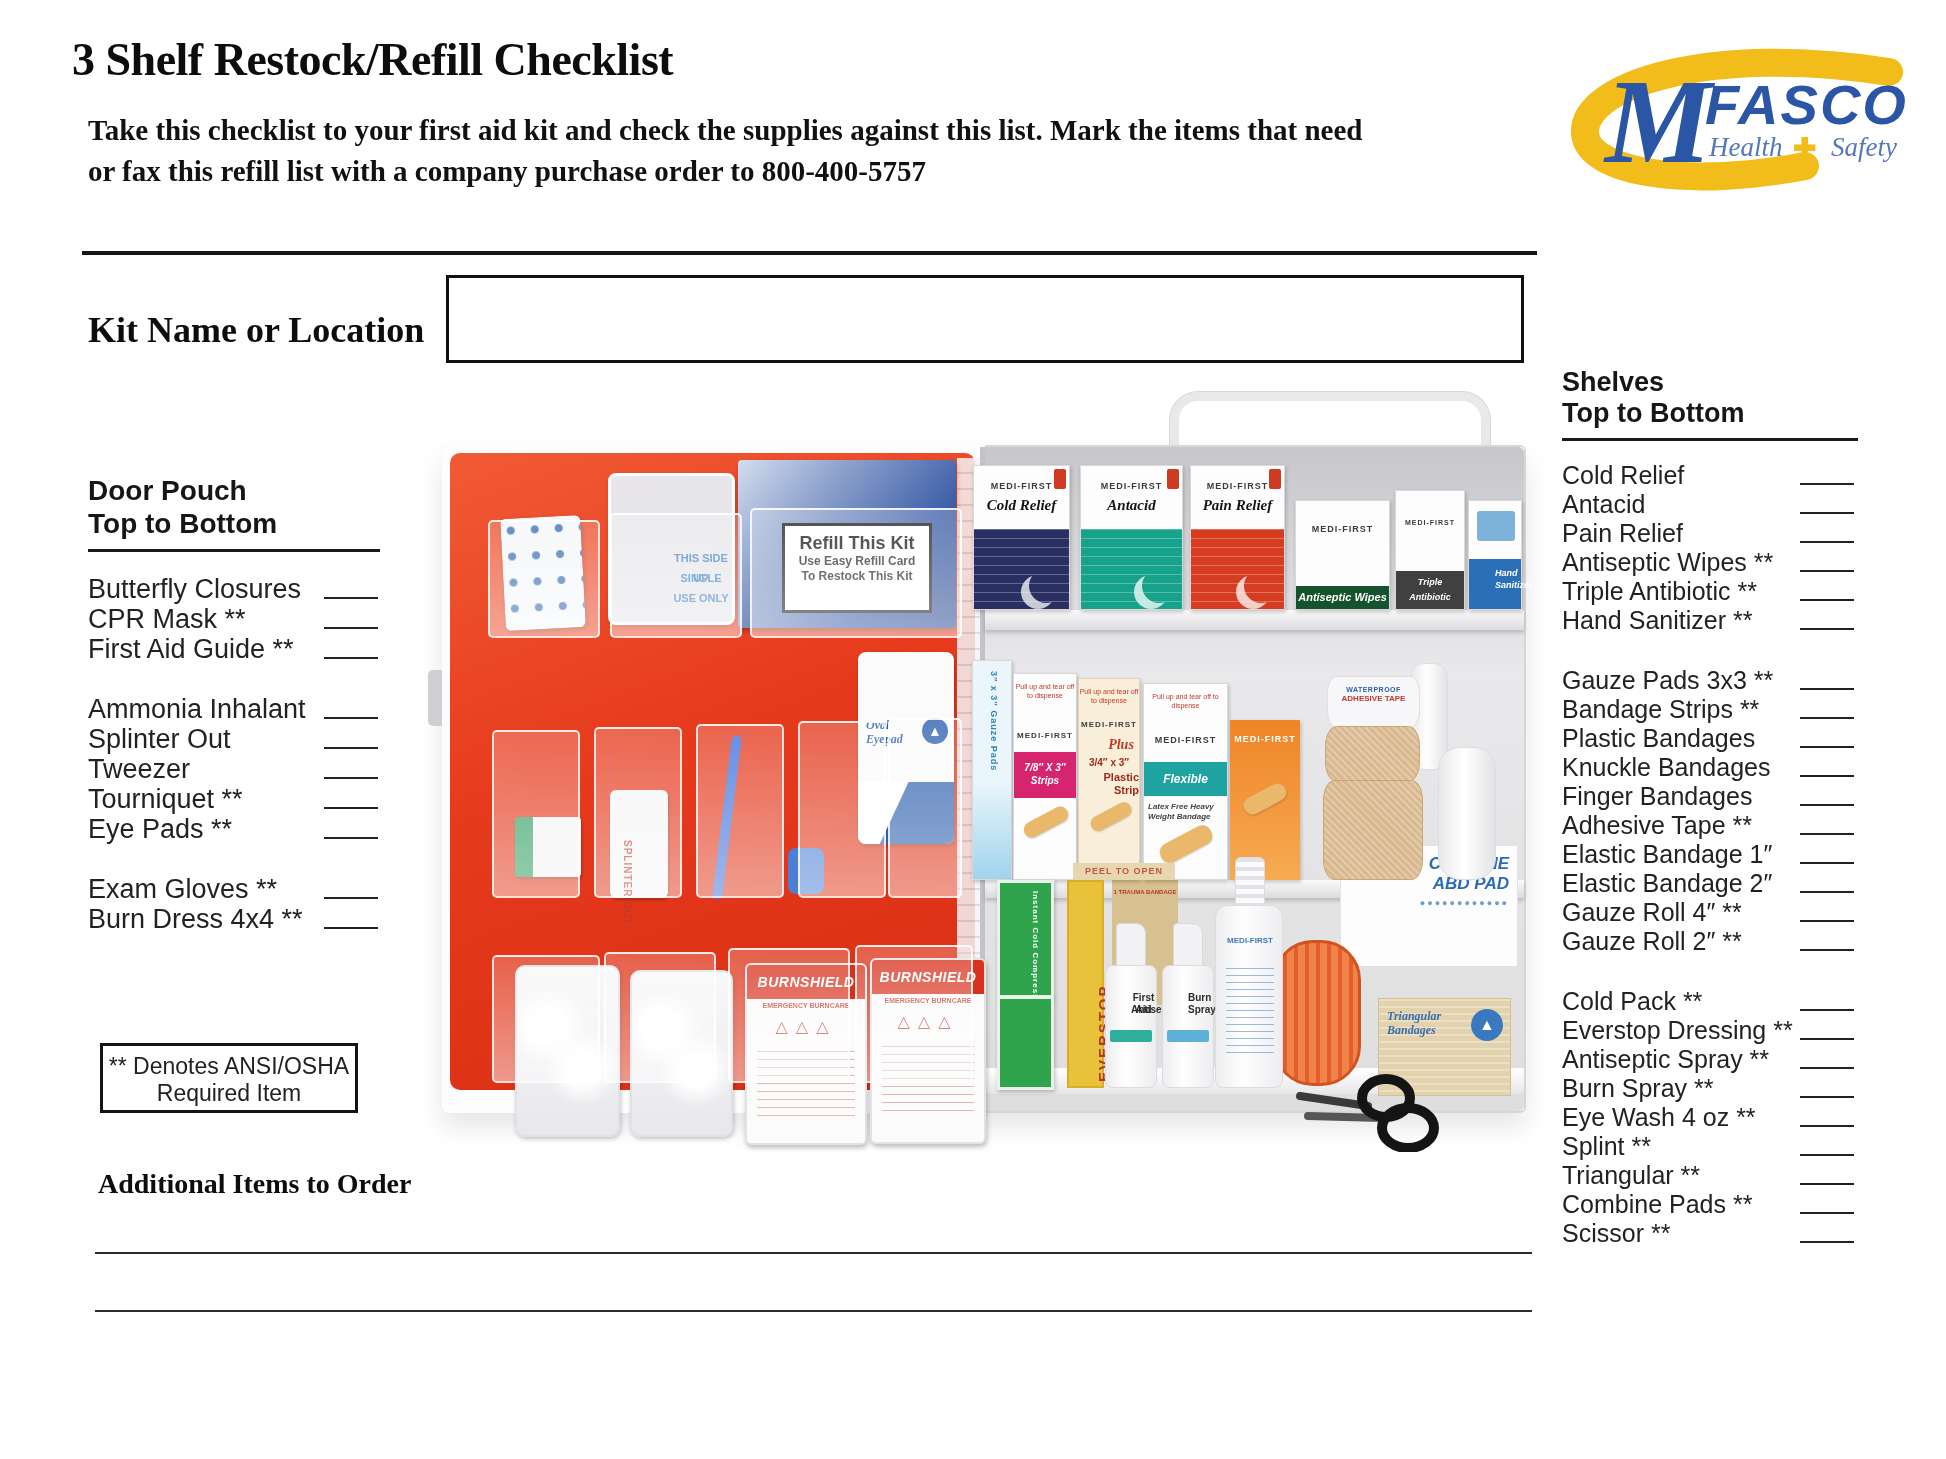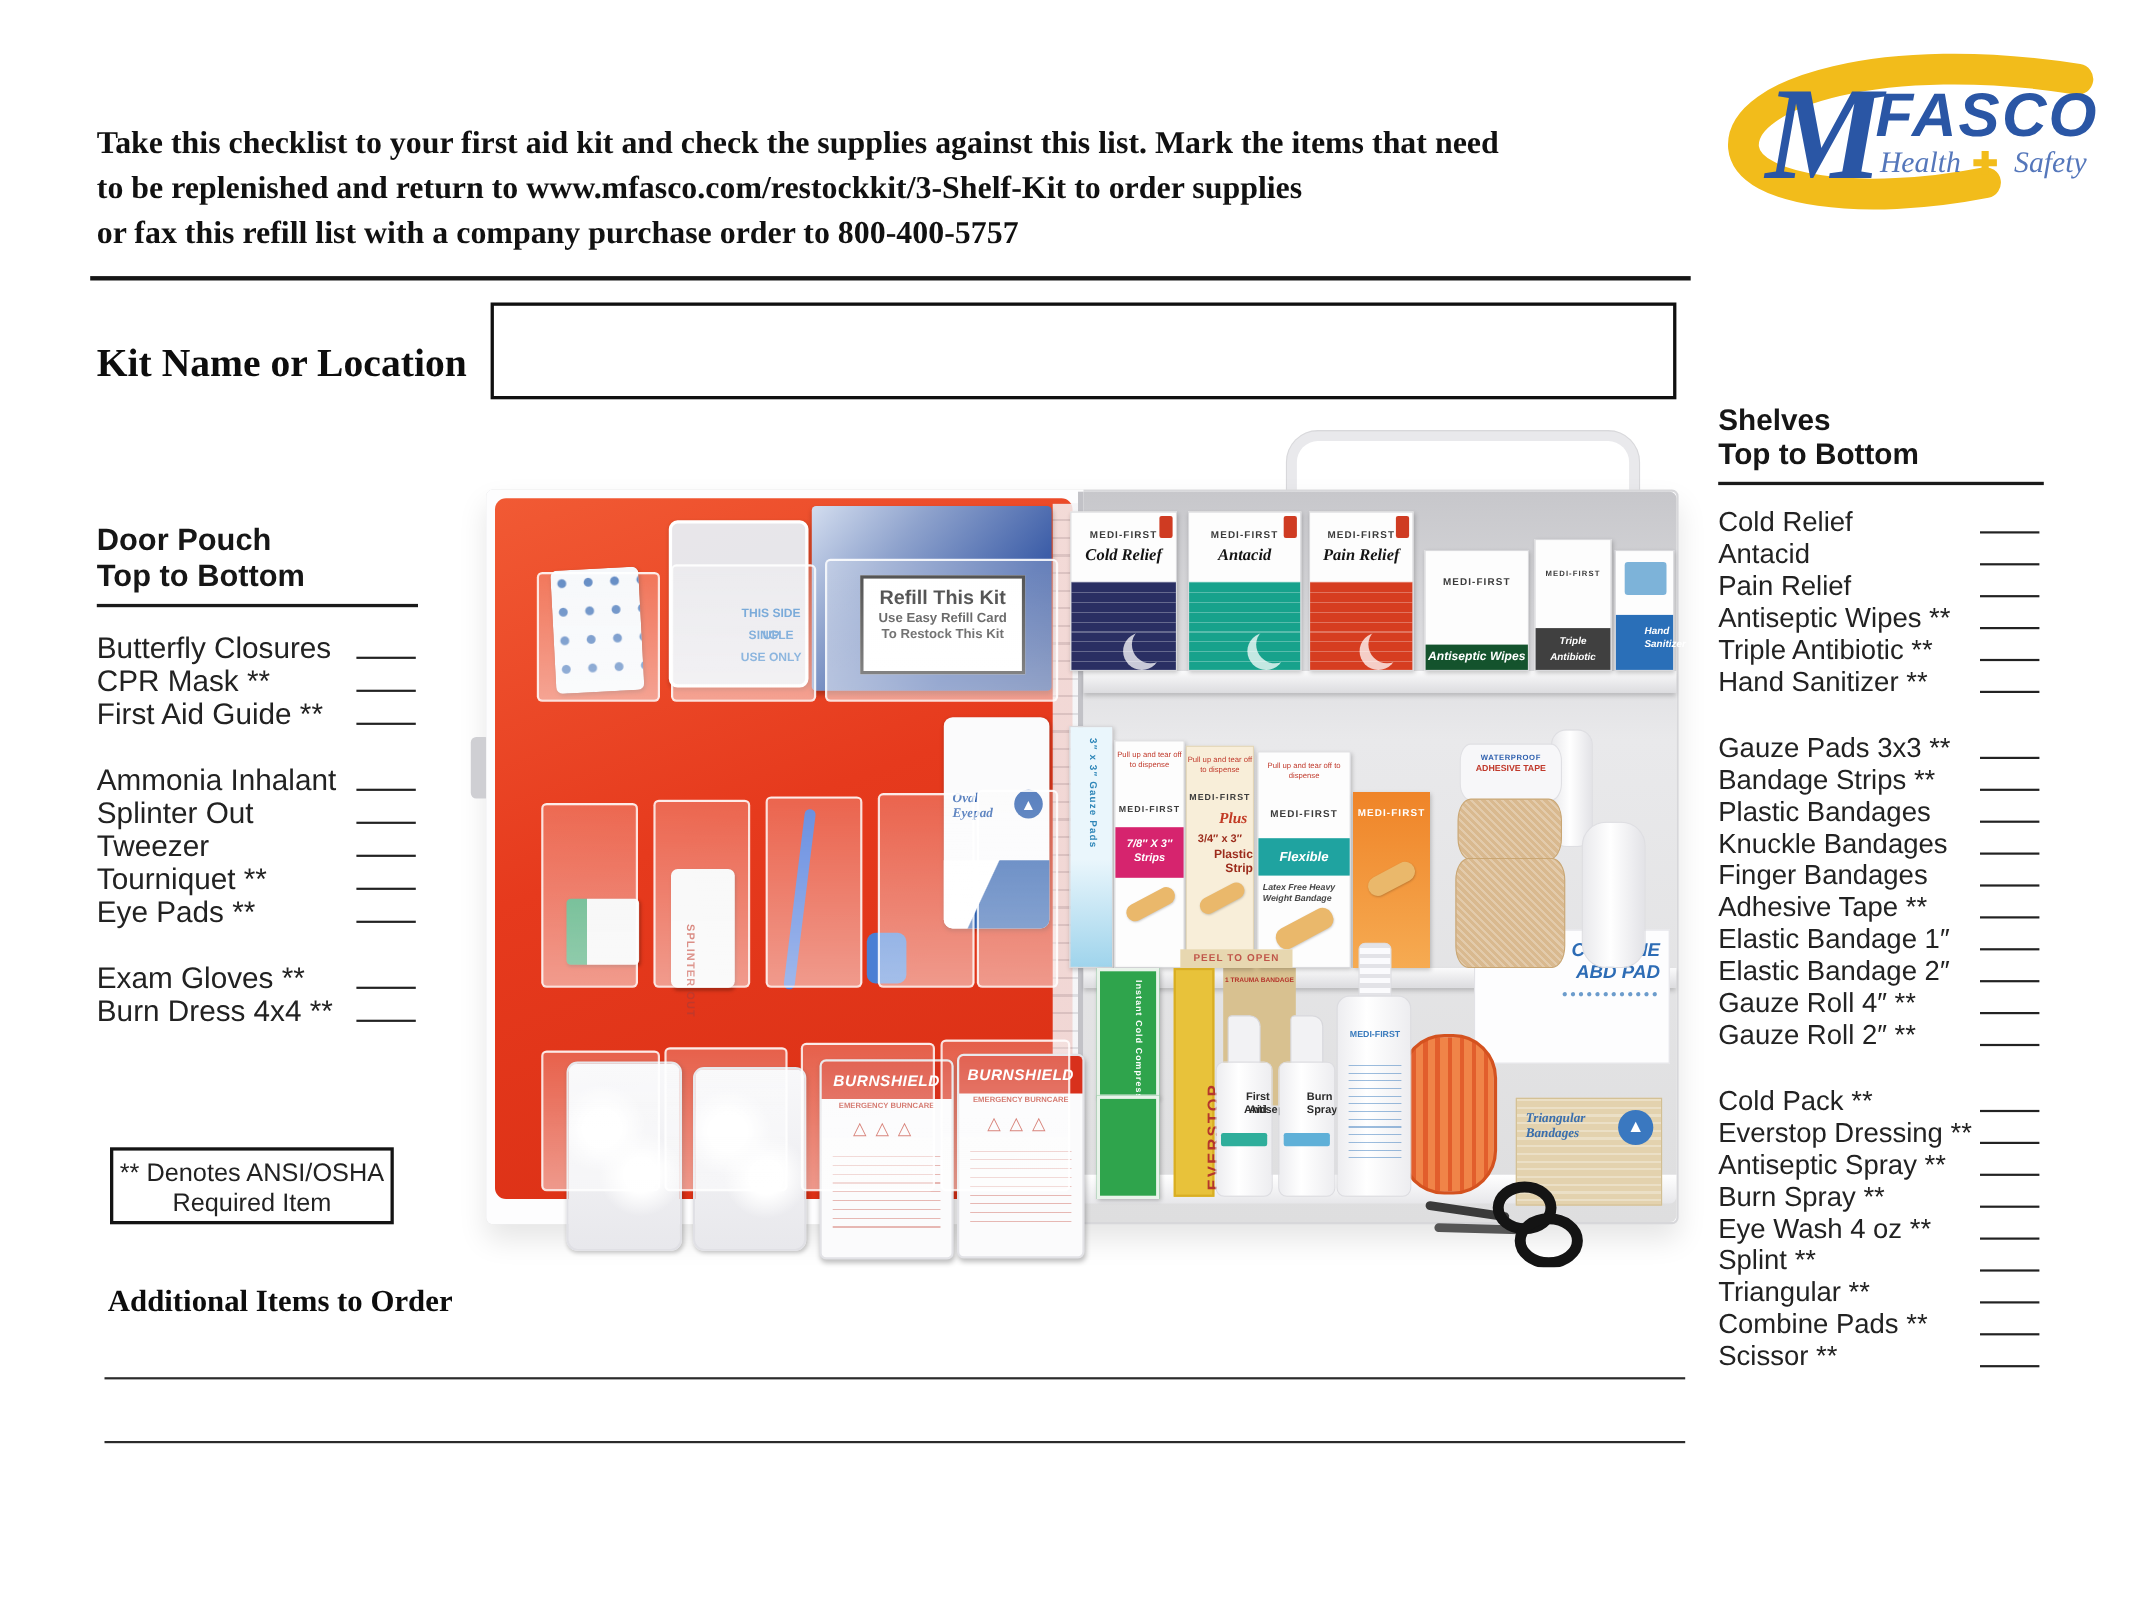--- a/index.html
+++ b/index.html
@@ -199,23 +199,23 @@
   .tritxt { left:8px; top:10px; width:80px; font:italic bold 12px/14px "Liberation Serif", serif; color:#3a6fae; }
   .trilogo { left:92px; top:10px; width:32px; height:32px; background:#3a78c0; border-radius:50%; color:#fff;
       font:400 16px/32px "Liberation Sans", sans-serif; text-align:center; }
   .scissors-svg { left:870px; top:686px; width:160px; height:86px; z-index:7; }
 </style>
 </head>
 <body>
 
 <div class="page">
 
+  <div class="title">3 Shelf Restock/Refill Checklist</div>
   <div class="intro">
     <div>Take this checklist to your first aid kit and check the supplies against this list. Mark the items that need</div>
-    <div>to be replenished and return to www.mfasco.com/restockkit/3-Shelf-Kit to order supplies</div>
     <div>or fax this refill list with a company purchase order to 800-400-5757</div>
   </div>
   <div class="toprule"></div>
 
   <svg class="logo-svg" viewBox="0 0 372 158">
     <path d="M 336,28 C 160,0 28,40 32,90 C 36,130 140,144 252,122" fill="none" stroke="#f2bc1b" stroke-width="28" stroke-linecap="round"></path>
     <text x="52" y="118" font-family="Liberation Serif, serif" font-style="italic" font-weight="bold" font-size="120" fill="#2a56a5">M</text>
     <text x="152" y="80" font-family="Liberation Sans, sans-serif" font-style="italic" font-weight="bold" font-size="56" letter-spacing="2" fill="#2a56a5">FASCO</text>
     <text x="156" y="112" font-family="Liberation Serif, serif" font-style="italic" font-size="27" fill="#5577bb">Health</text>
     <text x="240" y="114" font-family="Liberation Sans, sans-serif" font-weight="bold" font-size="28" fill="#f2bc1b">✚</text>

